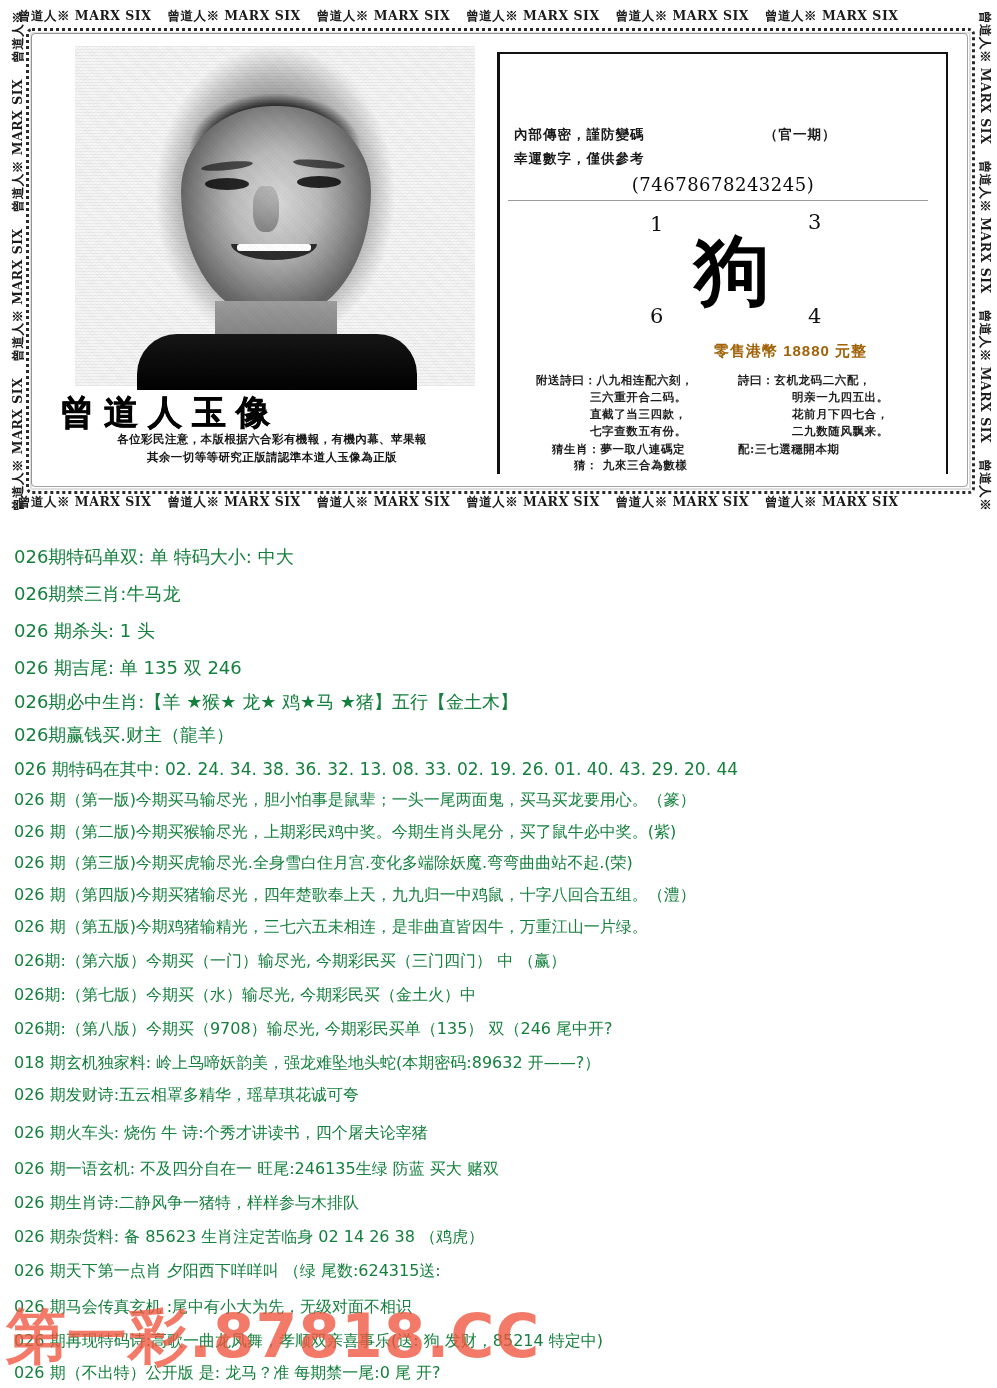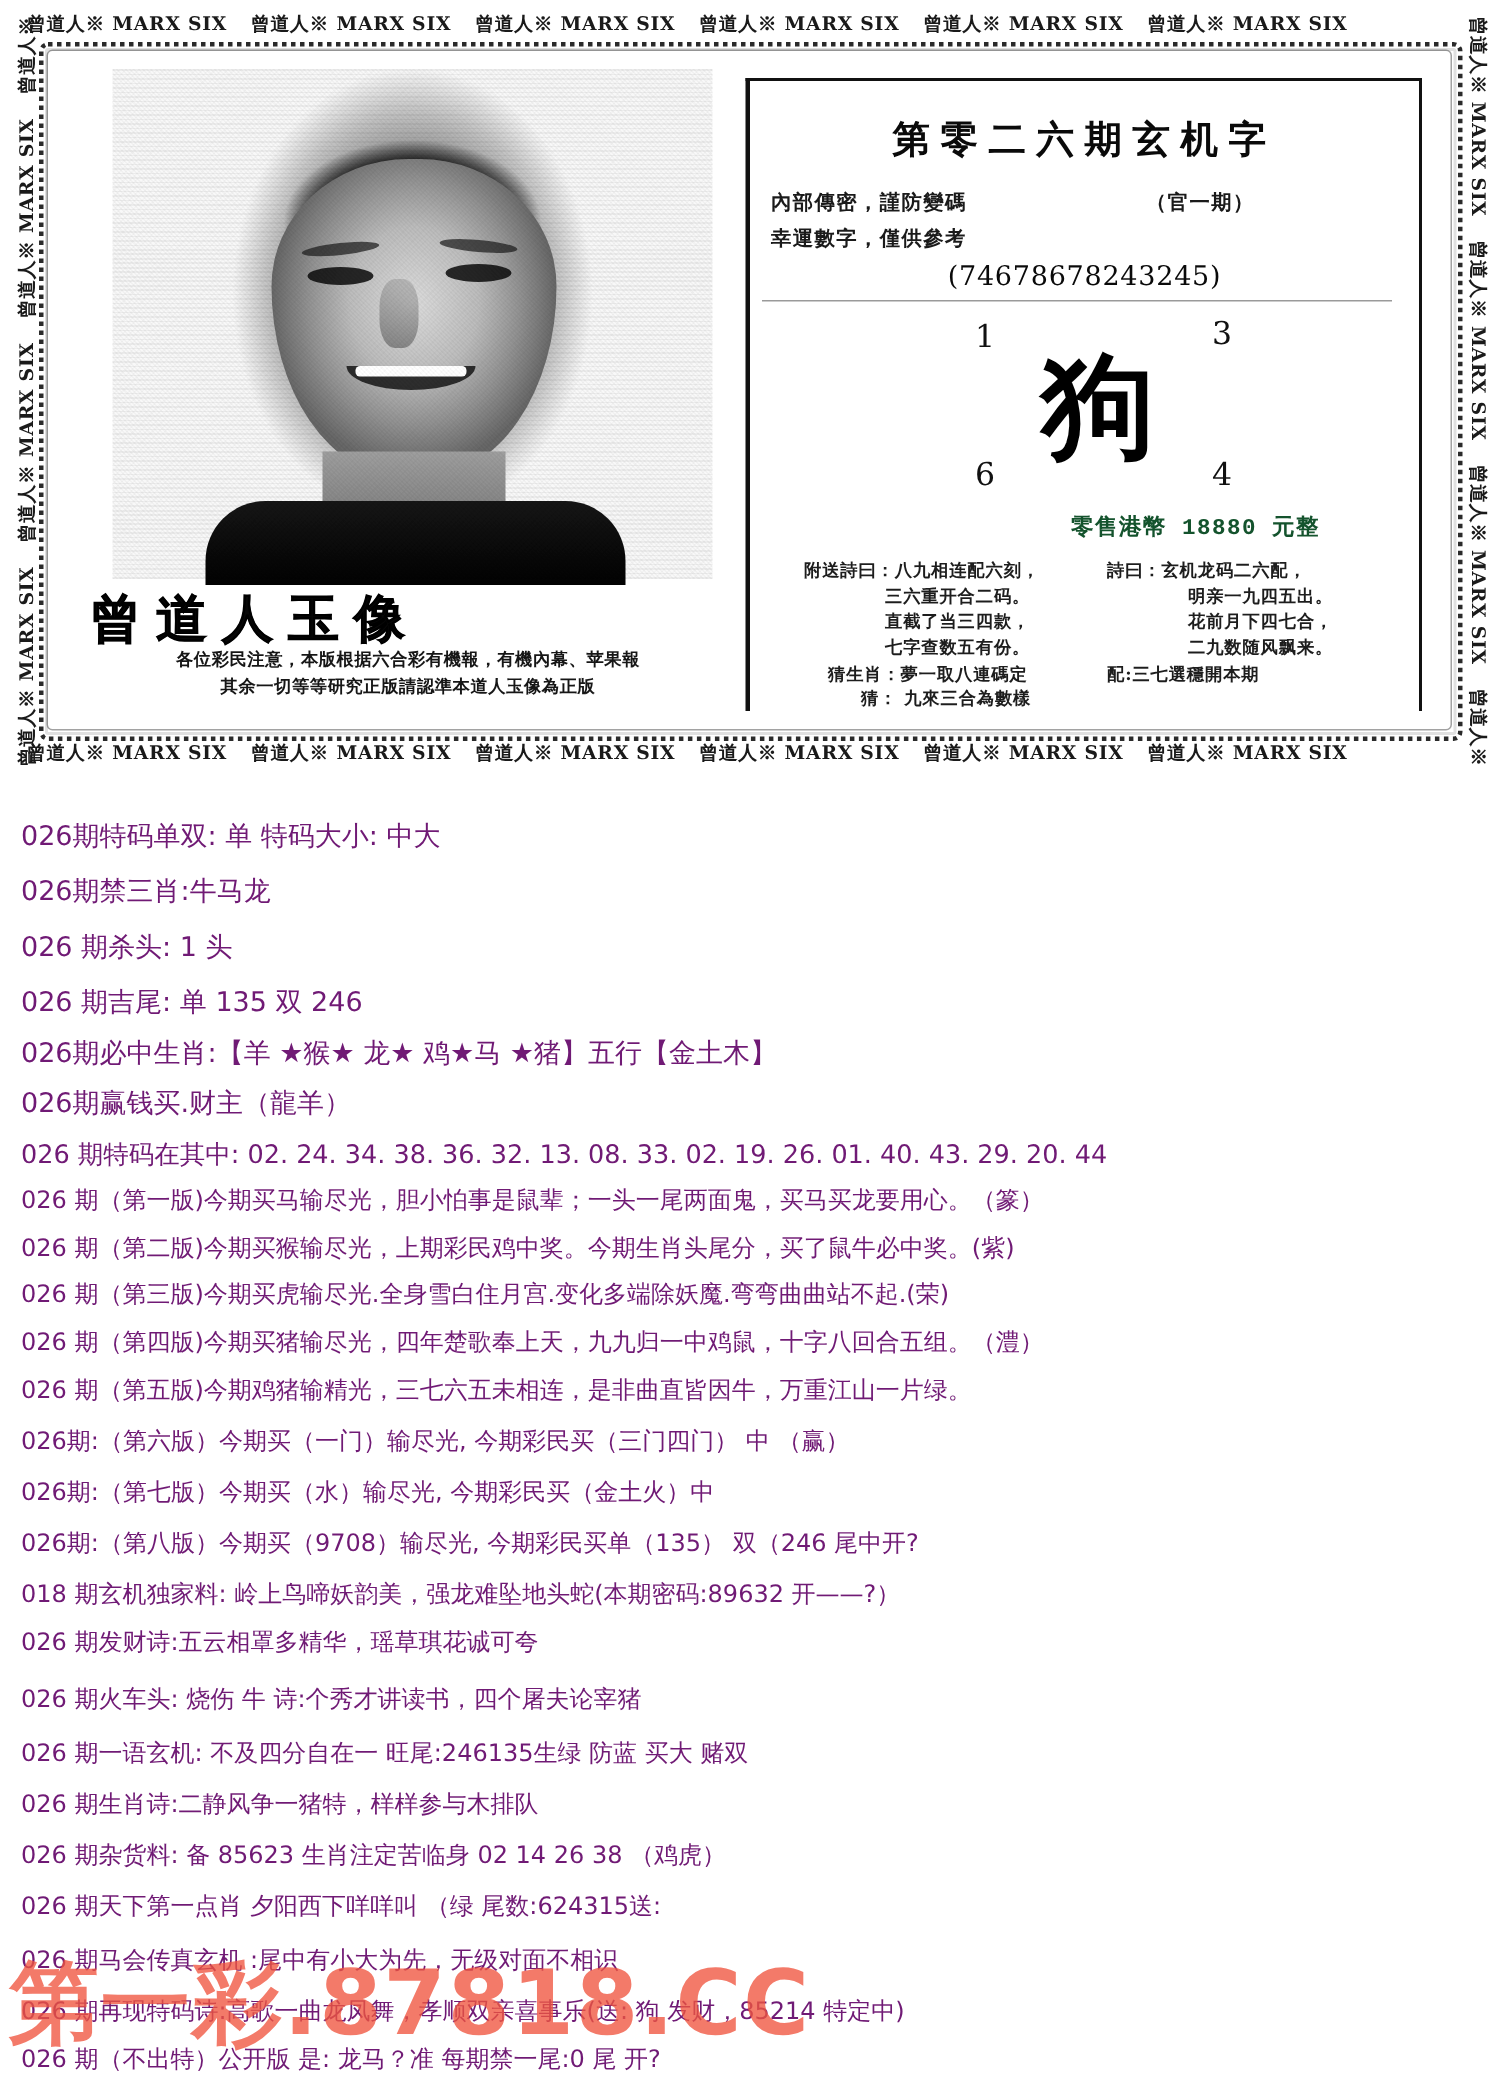--- a/index.html
+++ b/index.html
@@ -115,42 +115,42 @@
     font-family:"DejaVu Serif","Liberation Serif",serif;font-size:76px;font-weight:bold;
     line-height:110px;color:#000;}
   .corner-num{position:absolute;font-family:"DejaVu Serif","Liberation Serif",serif;
     font-size:21px;color:#111;}
   #cn-1{left:18px;top:0px;}
   #cn-3{left:176px;top:-2px;}
   #cn-6{left:18px;top:92px;}
   #cn-4{left:176px;top:92px;}
 
   #bl-price{position:absolute;left:214px;top:288px;
-    font-family:Liberation Mono, monospace;font-size:15px;font-weight:bold;color:#14532d;letter-spacing:1px;}
+    font-family:Liberation Sans, sans-serif;font-size:15px;font-weight:bold;color:#a16207;letter-spacing:1px;}
 
   .poem-col{position:absolute;font-family:"DejaVu Serif","Liberation Serif",serif;
     font-size:11.5px;font-weight:bold;color:#1d1d1d;line-height:17px;letter-spacing:.6px;}
   #poemL{left:36px;top:318px;width:190px;}
   #poemR{left:238px;top:318px;width:200px;}
   .poem-col .lbl{display:inline-block;}
   .poem-col .ln{white-space:nowrap;}
   .poem-ind{padding-left:54px;}
   #guess1{position:absolute;left:52px;top:388px;font-family:"DejaVu Serif","Liberation Serif",serif;
     font-size:11.5px;font-weight:bold;color:#1d1d1d;letter-spacing:.6px;}
   #guess2{position:absolute;left:74px;top:404px;font-family:"DejaVu Serif","Liberation Serif",serif;
     font-size:11.5px;font-weight:bold;color:#1d1d1d;letter-spacing:.6px;}
   #match1{position:absolute;left:238px;top:388px;font-family:"DejaVu Serif","Liberation Serif",serif;
     font-size:11.5px;font-weight:bold;color:#1d1d1d;letter-spacing:.6px;}
 
   
   #lines{position:absolute;left:0;top:545px;width:997px;}
   .ln-row{
     position:absolute;left:14px;white-space:nowrap;
     font-family:"DejaVu Sans","Liberation Sans",sans-serif;
-    color:#701a75;
+    color:#15803d;
   }
 
   
   #watermark{
     position:absolute;left:6px;top:1296px;width:700px;height:80px;
     font-family:"DejaVu Sans","Liberation Sans",sans-serif;
     font-size:60px;font-weight:bold;color:#f0553f;opacity:.78;
     letter-spacing:1px;white-space:nowrap;pointer-events:none;
     line-height:80px;
   }
@@ -190,21 +190,20 @@
       <div class="f-neck"></div>
       <div class="f-body"></div>
       <div class="grain"></div>
     </div>
   </div>
   <div id="photo-title">曾道人玉像</div>
   <div class="cap-line" id="cap2">其余一切等等研究正版請認準本道人玉像為正版</div>
   <div class="cap-line" id="cap1">各位彩民注意，本版根据六合彩有機報，有機內幕、苹果報</div>
 
   <div id="bulletin">
-    <div id="bl-title">第零二六期玄机字</div>
     <div class="bl-sub" id="bl-sub1">內部傳密，謹防變碼</div>
     <div class="bl-sub" id="bl-issue">（官一期）</div>
     <div class="bl-sub" id="bl-sub2">幸運數字，僅供參考</div>
     <div id="bl-code">(74678678243245)</div>
     <div class="bl-rule"></div>
 
     <div id="zodiac-box">
       <div class="corner-num" id="cn-1">1</div>
       <div class="corner-num" id="cn-3">3</div>
       <div id="zodiac-char">狗</div>

